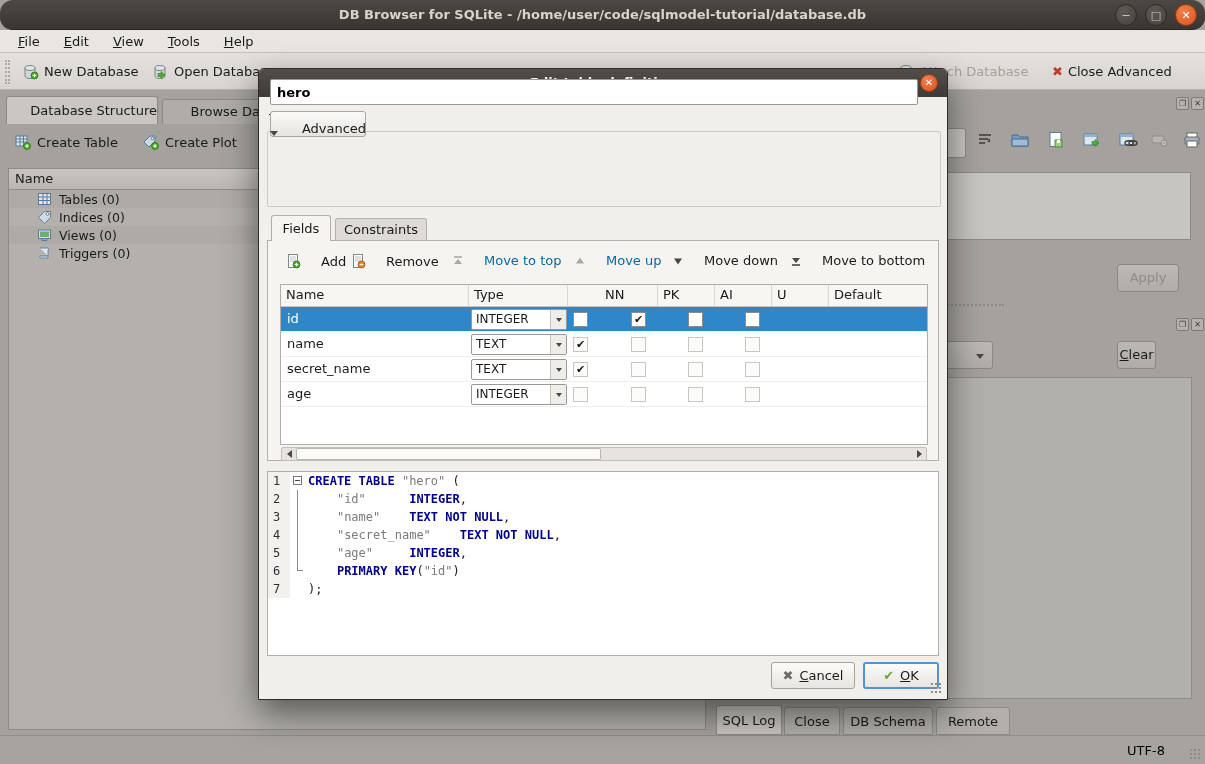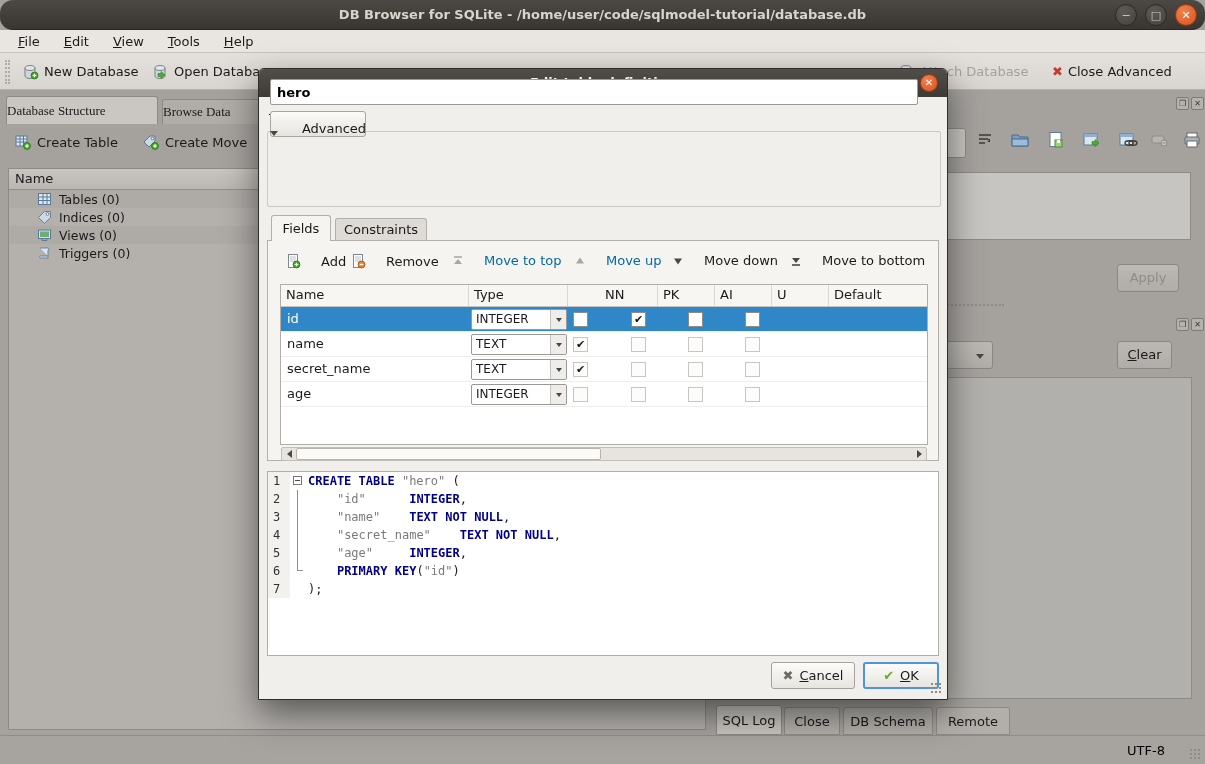--- a/index.html
+++ b/index.html
@@ -18,21 +18,21 @@
   .menu-item { padding:3px 12px; }
   .menu-item u { text-decoration:underline; }
 
   .toolbar { left:0; top:53px; width:1205px; height:37px; background:linear-gradient(#e4e0db,#d8d4cf); border-bottom:1px solid #b3afaa; }
   .tb-grip { position:absolute; left:5px; top:7px; width:5px; height:24px; border-left:2px dotted #aeaaa5; border-right:2px dotted #aeaaa5; }
   .tb-item { position:absolute; top:6px; height:25px; display:flex; align-items:center; gap:5px; white-space:nowrap; }
   .tb-item.disabled { color:#a5a19c; }
 
   
   .left-tabbar { left:6px; top:96px; width:700px; height:28px; }
-  .doc-tab { position:absolute; border:1px solid #8d8a85; border-bottom:none; text-align:left;font-family:Liberation Serif, serif; }
+  .doc-tab { position:absolute; border:1px solid #8d8a85; border-bottom:none; text-align:right; }
   .doc-tab.active { background:#cac7c2; height:28px; line-height:27px; top:0; border-radius:3px 3px 0 0; }
   .doc-tab.inactive { background:#b0ada8; height:25px; line-height:24px; top:3px; border-radius:3px 3px 0 0; }
   .left-actions { left:0; top:130px; width:710px; height:32px; }
   .la-item { position:absolute; top:4px; display:flex; align-items:center; gap:6px; white-space:nowrap; }
   .tree { left:8px; top:168px; width:698px; height:562px; background:#b4b1ad; border:1px solid #8e8b86; }
   .tree-header { height:21px; background:linear-gradient(#c8c5c0,#bab7b2); border-bottom:1px solid #918e89; padding:2px 6px; }
   .tree-row { height:18px; display:flex; align-items:center; gap:7px; padding-left:28px; font-size:12.5px; }
   .tree-row:nth-child(odd){ background:#aeaba7; }
 
   .mini-btn { position:absolute; width:13px; height:13px; background:#b5b2ad; border:1px solid #7e7b76; color:#3c3a37; font-size:8px; line-height:11px; text-align:center; border-radius:2px; }
@@ -187,21 +187,21 @@
     </div>
     <div class="la-item" style="left: 142px;">
       <span>
         <svg width="17" height="16" viewBox="0 0 17 16">
           <path d="M2 8l6-6h5v5l-6 6z" fill="#cdd9e4" stroke="#5a7a9c"></path>
           <circle cx="10.5" cy="4.5" r="1.3" fill="#fff" stroke="#5a7a9c"></circle>
           <circle cx="13" cy="12" r="3.4" fill="#4caf2e" stroke="#2e7d14"></circle>
           <path d="M11.2 12h3.6M13 10.2v3.6" stroke="#fff" stroke-width="1.2"></path>
         </svg>
       </span>
-      <span>Create Move</span>
+      <span>Create Plot</span>
     </div>
   </div>
 <div class="abs tree">
   <div class="tree-header">Name</div>
   <div id="tree-rows">
       <div class="tree-row">
         <span>
           <svg width="15" height="14" viewBox="0 0 15 14">
             <rect x="1.5" y="1.5" width="12" height="11" fill="#dfe7ee" stroke="#5a7a9c"></rect>
             <path d="M1.5 5h12M1.5 8.5h12M6 1.5v11M10 1.5v11" stroke="#5a7a9c"></path>
@@ -293,21 +293,21 @@
     </div>
   </div>
 <div class="abs gray-editor1"></div>
 <div class="dim-btn disabled" style="left:1117px; top:264px; width:62px;">Apply</div>
 <div class="abs dock-dots"></div>
 <div class="mini-btn" style="left:1176px; top:318px;">❐</div>
 <div class="mini-btn" style="left:1191px; top:318px;">✕</div>
 <div class="dim-btn" style="left:860px; top:341px; width:133px;">
     <span class="tri-down" style="position:absolute; right:8px; top:12px;"></span>
   </div>
-<div class="dim-btn" style="left:1117px; top:341px; width:55px;"><u>C</u>lear</div>
+<div class="dim-btn" style="left:1117px; top:341px; width:39px;"><u>C</u>lear</div>
 <div class="abs gray-editor2"></div>
 <div class="abs bottom-tabs" id="bottom-tabs">
     <div class="btab active" style="left: 6px; width: 66px; top: 0px; height: 30px; line-height: 29px;">SQL Log</div>
     <div class="btab" style="left: 74px; width: 56px; top: 2px; height: 28px; line-height: 27px;">Close</div>
     <div class="btab" style="left: 133px; width: 90px; top: 2px; height: 28px; line-height: 27px;">DB Schema</div>
     <div class="btab" style="left: 226px; width: 74px; top: 2px; height: 28px; line-height: 27px;">Remote</div>
   </div>
 
 <div class="abs statusbar">
   <div class="enc">UTF-8</div>

